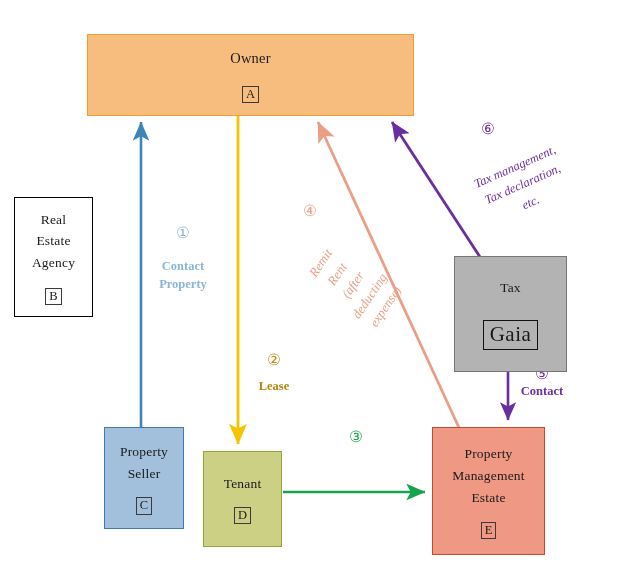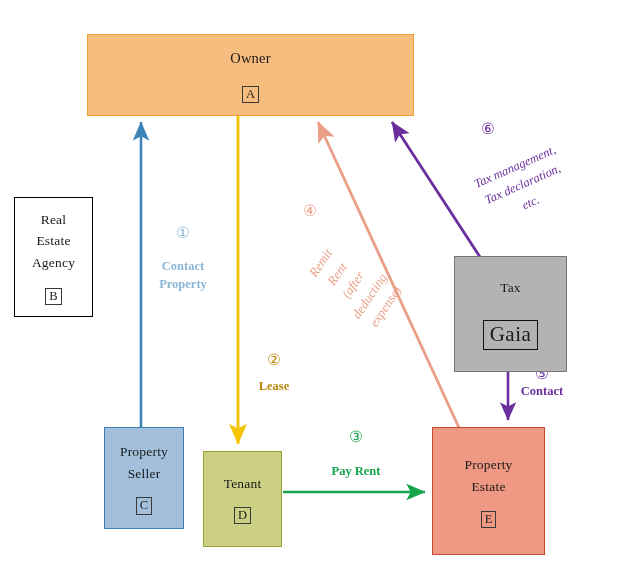--- a/index.html
+++ b/index.html
@@ -233,20 +233,21 @@
 
   <div class="node" id="node-tenant">
     <div class="node-title">Tenant</div>
     <div class="tag-wrap">
       <span class="node-tag">D</span>
     </div>
   </div>
 
   <div class="node" id="node-pmc">
     <div class="node-title">Property</div>
+    <div class="node-title">Management</div>
     <div class="node-title">Estate</div>
     <div class="tag-wrap">
       <span class="node-tag">E</span>
     </div>
   </div>
 
   <div class="node" id="node-tax">
     <div class="node-title">Tax</div>
     <div class="tag-wrap">
       <span class="node-tag big">Gaia</span>
@@ -261,21 +262,20 @@
     </div>
   </div>
 
   <div class="edge-label" id="lbl-2">
     <div class="edge-num">②</div>
     <div class="edge-text">Lease</div>
   </div>
 
   <div class="edge-label" id="lbl-3">
     <div class="edge-num">③</div>
-    <div class="edge-text">Pay Rent</div>
   </div>
 
   <div class="edge-label" id="lbl-4-num">
     <div class="edge-num">④</div>
   </div>
   <div class="rot-label" id="lbl-4-text">
     <div class="edge-text">
       <div>Remit</div>
       <div>Rent</div>
       <div>(after</div>

